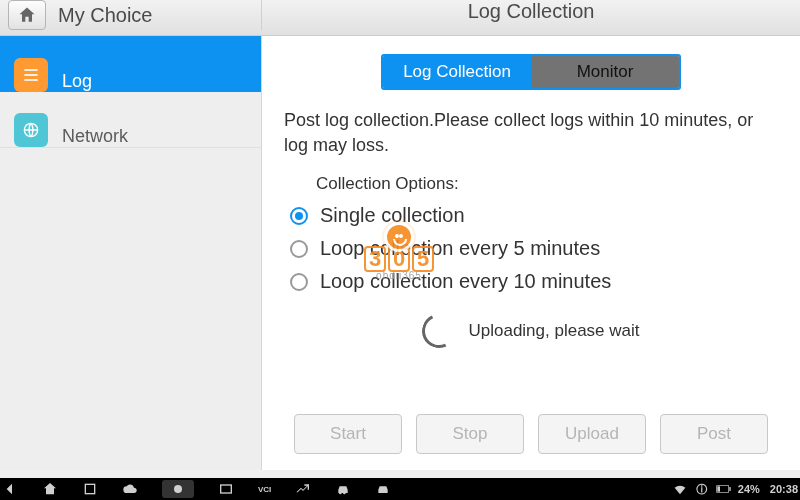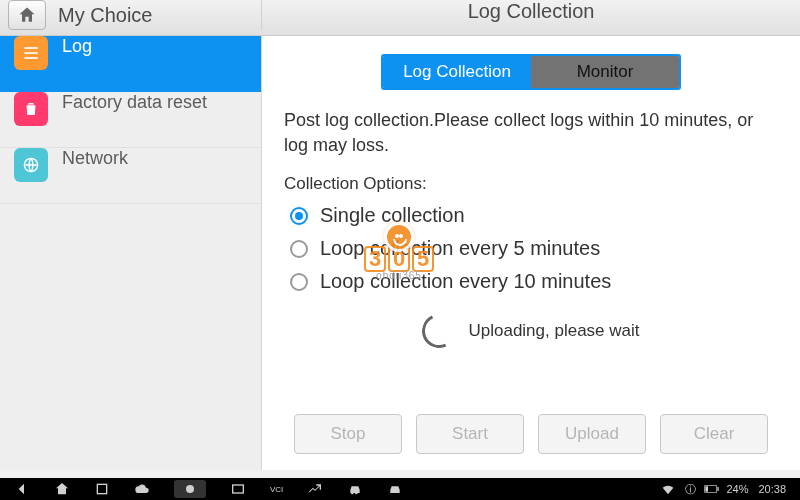--- a/index.html
+++ b/index.html
@@ -42,21 +42,21 @@
     
     .main { display:flex; height:434px; }
     
     .sidebar {
       width:262px;
       background:#eeeeee;
       border-right:1px solid #d5d5d5;
     }
     .sb-item {
       height:56px;
-      display:flex; align-items:flex-start;
+      display:flex; align-items:flex-end;
       padding-left:14px;
       font-size:18px; color:#5c5c5c;
       border-bottom:1px solid #e0e0e0;
     }
     .sb-item.active {
       background:#0e92f2;
       color:#fff;
       border-bottom:none;
     }
     .sb-icon {
@@ -84,21 +84,21 @@
       overflow:hidden;
     }
     .tab {
       flex:1; height:100%;
       display:flex; align-items:center; justify-content:center;
       font-size:17px; color:#111;
       background:#737373;
     }
     .tab.active { background:#0e92f2; color:#fff; }
     .desc { color:#333; font-size:18px; line-height:1.4; margin-bottom:16px; }
-    .opt-title { color:#333; font-size:17px; margin-bottom:10px; }
+    .opt-title { color:#333; font-size:17px; margin-bottom:10px;margin-left:32px; }
     .radio-row { display:flex; align-items:center; margin:6px 0 10px 6px; font-size:20px; color:#333; }
     .radio {
       width:18px; height:18px; border-radius:50%;
       border:2px solid #999; margin-right:12px;
       display:inline-flex; align-items:center; justify-content:center;
     }
     .radio.checked { border-color:#0e92f2; }
     .radio.checked::after {
       content:""; width:8px; height:8px; border-radius:50%; background:#0e92f2;
     }
@@ -159,21 +159,22 @@
       width:22px; height:26px; border:2px solid #f58a1f; border-radius:4px;
       color:#f58a1f; display:flex; align-items:center; justify-content:center;
     }
     .wm-sub { font-size:10px; color:#999; letter-spacing:1px; margin-top:-2px;}
     
     .sysbar {
       position:absolute; left:0; right:0; bottom:0;
       height:22px; background:#000;
       display:flex; align-items:center;
       color:#cfcfcf; font-size:11px;
-      padding:0 14px;
+      padding:0 2px;
+      font-weight:bold;
     }
     .sys-left { display:flex; gap:24px; align-items:center; flex:1; }
     .sys-ic { width:16px; height:16px; display:flex; align-items:center; justify-content:center; fill:#cfcfcf; }
     .sys-ic svg { width:16px; height:16px; }
     .sys-cam {
       width:32px; height:18px; background:#333; border-radius:3px;
       display:flex; align-items:center; justify-content:center;
     }
     .sys-cam .lens { width:8px; height:8px; border-radius:50%; background:#cfcfcf; }
     .sys-right { display:flex; align-items:center; gap:6px; }
@@ -200,28 +201,20 @@
       <div class="sb-icon ic-log">
         <svg viewBox="0 0 24 24" width="20" height="20" fill="#fff">
             <rect x="4" y="5" width="16" height="2"></rect>
             <rect x="4" y="11" width="16" height="2"></rect>
             <rect x="4" y="17" width="16" height="2"></rect>
           </svg>
       </div>
       <span>Log</span>
     </div>
     <div class="sb-item">
-      <div class="sb-icon ic-reset">
-        <svg viewBox="0 0 24 24" width="18" height="18" fill="#fff">
-            <path d="M6 7h12l-1 13H7L6 7zm3-3h6l1 2H8l1-2z"></path>
-          </svg>
-      </div>
-      <span>Factory data reset</span>
-    </div>
-    <div class="sb-item">
       <div class="sb-icon ic-net">
         <svg viewBox="0 0 24 24" width="20" height="20" fill="none" stroke="#fff" stroke-width="1.6">
             <circle cx="12" cy="12" r="8"></circle>
             <path d="M4 12h16M12 4c3 3 3 13 0 16M12 4c-3 3-3 13 0 16"></path>
           </svg>
       </div>
       <span>Network</span>
     </div>
   </div>
 
@@ -246,24 +239,24 @@
       <span class="radio"></span>
       <span>Loop collection every 10 minutes</span>
     </div>
 
     <div class="status">
       <div class="spinner"></div>
       <span>Uploading, please wait</span>
     </div>
 
     <div class="btn-row">
+      <div class="btn">Start</div>
       <div class="btn">Stop</div>
-      <div class="btn">Start</div>
       <div class="btn">Upload</div>
-      <div class="btn">Clear</div>
+      <div class="btn">Post</div>
     </div>
   </div>
 </div>
 
 <div class="watermark">
   <div class="wm-face">
       <div class="wm-smile"></div>
     </div>
   <div class="wm-text">
     <span class="wm-num">3</span>

